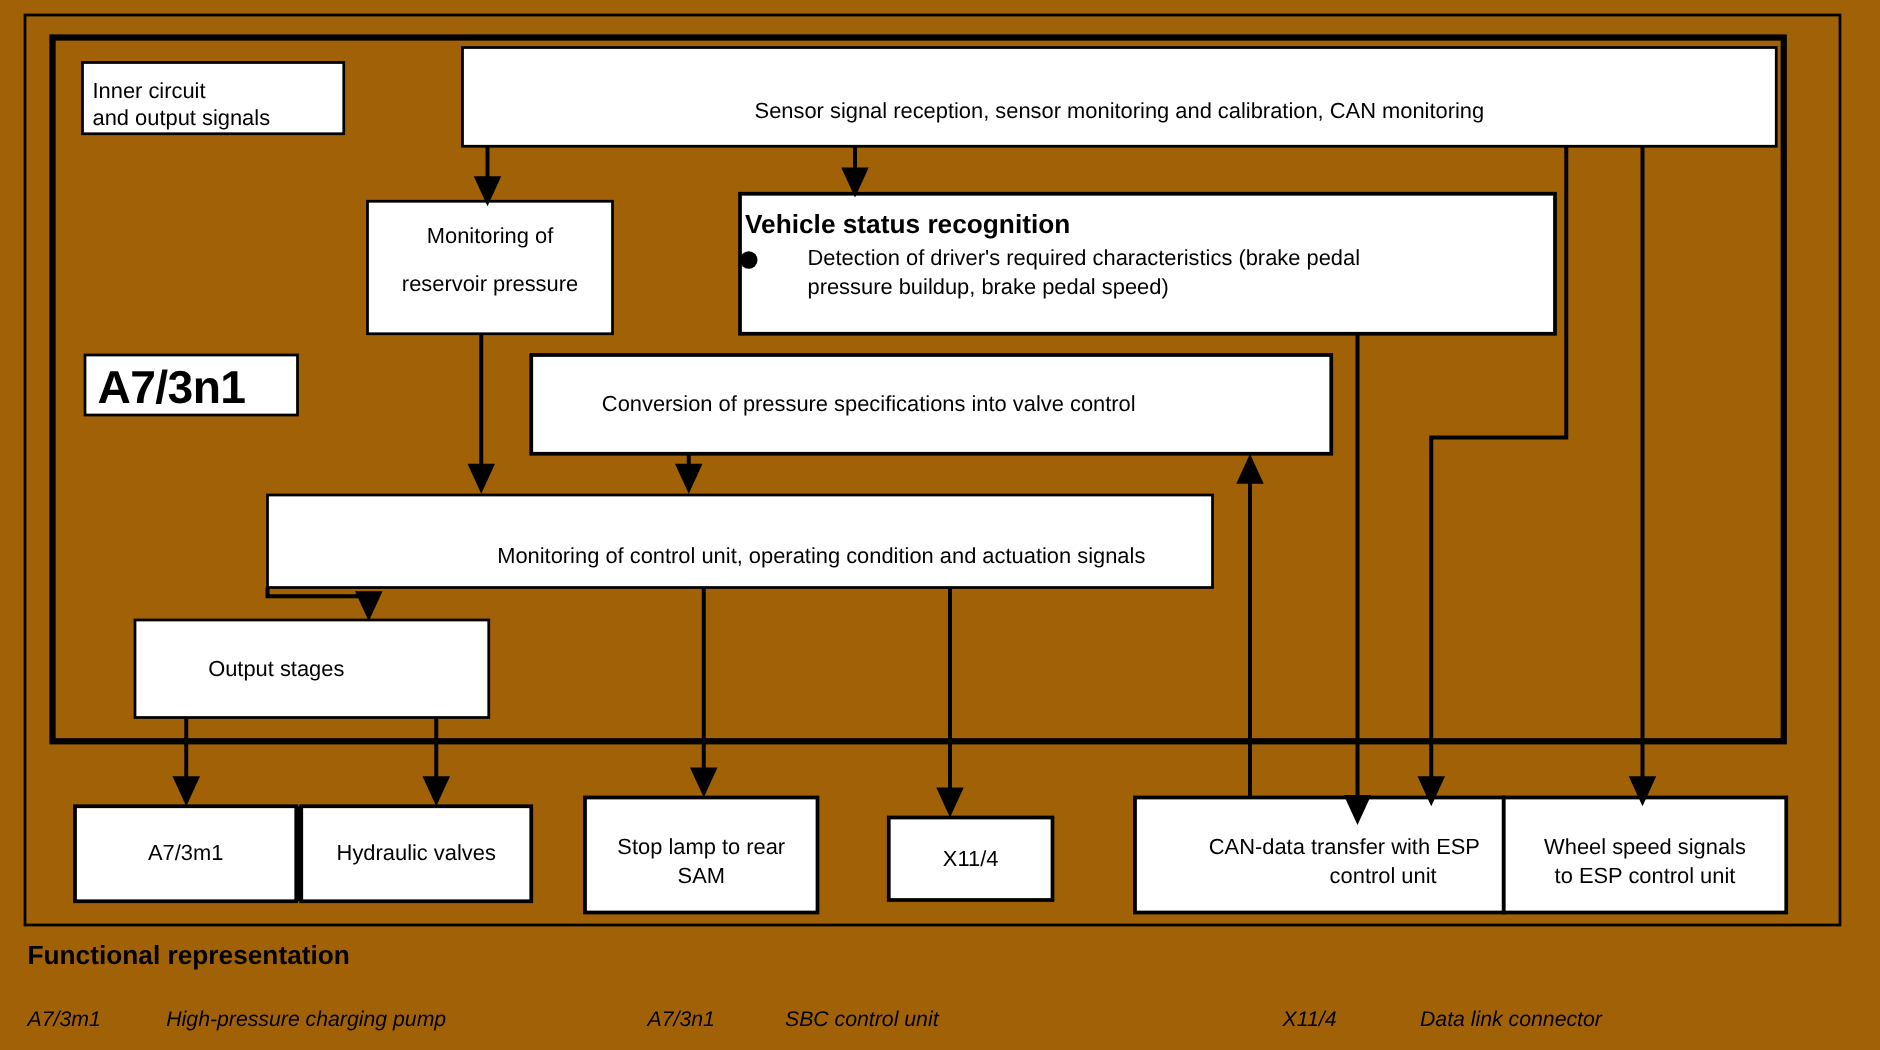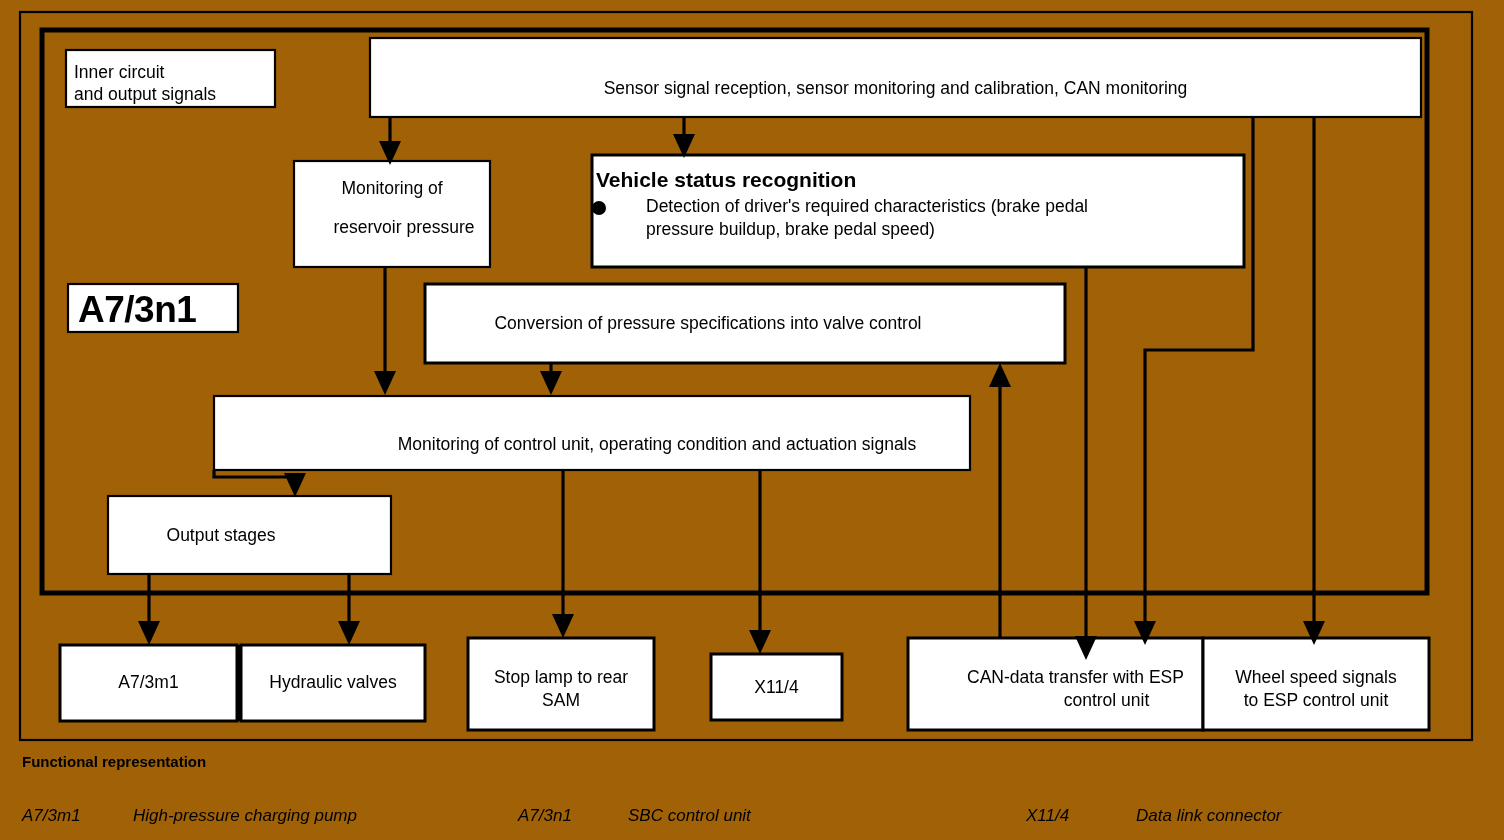--- a/index.html
+++ b/index.html
@@ -12,21 +12,21 @@
   .frame-outer{fill:none;stroke:#000;stroke-width:2.2;}
   .frame-inner{fill:none;stroke:#000;stroke-width:5;}
   .ln{stroke:#000;fill:none;stroke-width:3.2;}
   .ln-thin{stroke:#000;fill:none;stroke-width:2.6;}
   .ahead{fill:#000;stroke:none;}
   .bullet{fill:#000;stroke:none;}
   .tx{position:absolute;white-space:pre;line-height:1.17;}
   .t-body{font-size:17.5px;}
   .t-bold{font-weight:bold;font-size:21px;}
   .t-big{font-weight:bold;font-size:37px;letter-spacing:-0.5px;}
-  .t-leg-h{font-weight:bold;font-size:15px;}
+  .t-leg-h{font-weight:bold;font-size:21px;}
   .t-leg{font-style:italic;font-size:17px;}
   .ctr{text-align:center;}
 </style>
 </head>
 <body>
 
 <div id="stage">
 
   <svg class="layer" viewBox="0 0 1504 840">
 
@@ -126,27 +126,27 @@
     <line class="ln-thin" x1="239" y1="645" x2="239" y2="721"></line>
 
   </svg>
 
   <div class="tx t-body" style="left:74px;top:62px;">Inner circuit</div>
   <div class="tx t-body" style="left:74px;top:84px;">and output signals</div>
 
   <div class="tx t-body ctr" style="left:370px;top:78px;width:1051px;">Sensor signal reception, sensor monitoring and calibration, CAN monitoring</div>
 
   <div class="tx t-body ctr" style="left:294px;top:178px;width:196px;">Monitoring of</div>
-  <div class="tx t-body ctr" style="left:294px;top:217px;width:196px;padding-left:12px;">reservoir pressure</div>
+  <div class="tx t-body ctr" style="left:294px;top:217px;width:196px;">reservoir pressure</div>
 
   <div class="tx t-bold" style="left:596px;top:168px;">Vehicle status recognition</div>
   <div class="tx t-body" style="left:646px;top:196px;">Detection of driver's required characteristics (brake pedal</div>
   <div class="tx t-body" style="left:646px;top:219px;">pressure buildup, brake pedal speed)</div>
 
-  <div class="tx t-body ctr" style="left:438px;top:313px;width:540px;">Conversion of pressure specifications into valve control</div>
+  <div class="tx t-body ctr" style="left:425px;top:313px;width:540px;">Conversion of pressure specifications into valve control</div>
 
   <div class="tx t-big" style="left:78px;top:288px;">A7/3n1</div>
 
   <div class="tx t-body ctr" style="left:214px;top:434px;width:886px;">Monitoring of control unit, operating condition and actuation signals</div>
 
   <div class="tx t-body ctr" style="left:108px;top:525px;width:226px;">Output stages</div>
 
   <div class="tx t-body ctr" style="left:60px;top:672px;width:177px;">A7/3m1</div>
   <div class="tx t-body ctr" style="left:241px;top:672px;width:184px;">Hydraulic valves</div>
 

